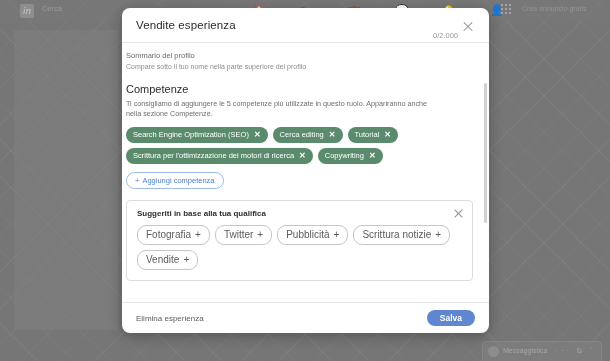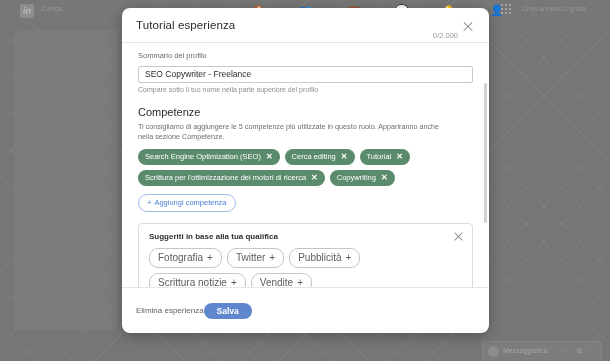--- a/index.html
+++ b/index.html
@@ -103,21 +103,21 @@
   .close-x::before { transform: rotate(45deg); }
   .close-x::after  { transform: rotate(-45deg); }
 
   .char-count {
     position: absolute; right: 31px; bottom: 2px;
     font-size: 7.5px; color: #9a9a9a;
   }
 
   .modal-body {
     flex: 1 1 auto; overflow: hidden; position: relative;
-    padding: 8px 16px 0 16px;
+    padding: 8px 16px 0 4px;
   }
 
   .field-label { font-size: 7.5px; color: #6b6b6b; margin-bottom: 3px; }
   .text-input {
     width: 100%; height: 17px;
     border: 1px solid #c9c9c9; border-radius: 2px;
     font-size: 8.5px; color: #2c2c2c;
     padding: 0 6px; background: #fff;
     font-family: "Liberation Sans", sans-serif;
   }
@@ -166,23 +166,23 @@
   .chip-suggest {
     background: #fff; color: #5c5c5c;
     border: 1px solid #c6c6c6;
     font-size: 10px; line-height: 1;
     padding: 4px 8px; border-radius: 9px;
     display: inline-flex; align-items: center; gap: 4px;
     cursor: pointer;
   }
 
   .modal-foot {
-    flex: 0 0 auto; height: 46px;
+    flex: 0 0 auto; height: 31px;
     border-top: 1px solid #e6e6e6;
-    display: flex; align-items: center; 
+    display: flex; align-items: center; justify-content: space-between;
     padding: 0 14px;
   }
   .delete-link {
     font-size: 8px; color: #5d5d5d; cursor: pointer;
   }
   .save-btn {
     background: #5f86cf; color: #fff;
     border: none; border-radius: 11px;
     font-size: 8.5px; font-weight: bold;
     padding: 3px 13px; cursor: pointer;
@@ -221,29 +221,28 @@
   <div id="bg-msgbar">
     <div class="m-avatar"></div>
     <div class="m-label">Messaggistica</div>
     <div class="m-icons">···  ⧉  ⌃</div>
   </div>
 </div>
 
 <div id="modal">
 
   <div class="modal-head">
-    <div class="modal-title">Tutorial esperienza</div>
+    <div class="modal-title">Vendite esperienza</div>
     <div class="close-x"></div>
     <div class="char-count">0/2.000</div>
   </div>
 
   <div class="modal-body">
 
     <div class="field-label">Sommario del profilo</div>
-    <input class="text-input" value="SEO Copywriter - Freelance" style="">
     <div class="field-help">Compare sotto il tuo nome nella parte superiore del profilo</div>
 
     <div class="section-title">Competenze</div>
     <div class="section-desc">Ti consigliamo di aggiungere le 5 competenze più utilizzate in questo ruolo. Appariranno anche nella sezione Competenze.</div>
 
     <div class="chip-row">
       <div class="chip-skill">
         <span>Search Engine Optimization (SEO)</span>
         <span class="x">✕</span>
       </div>

